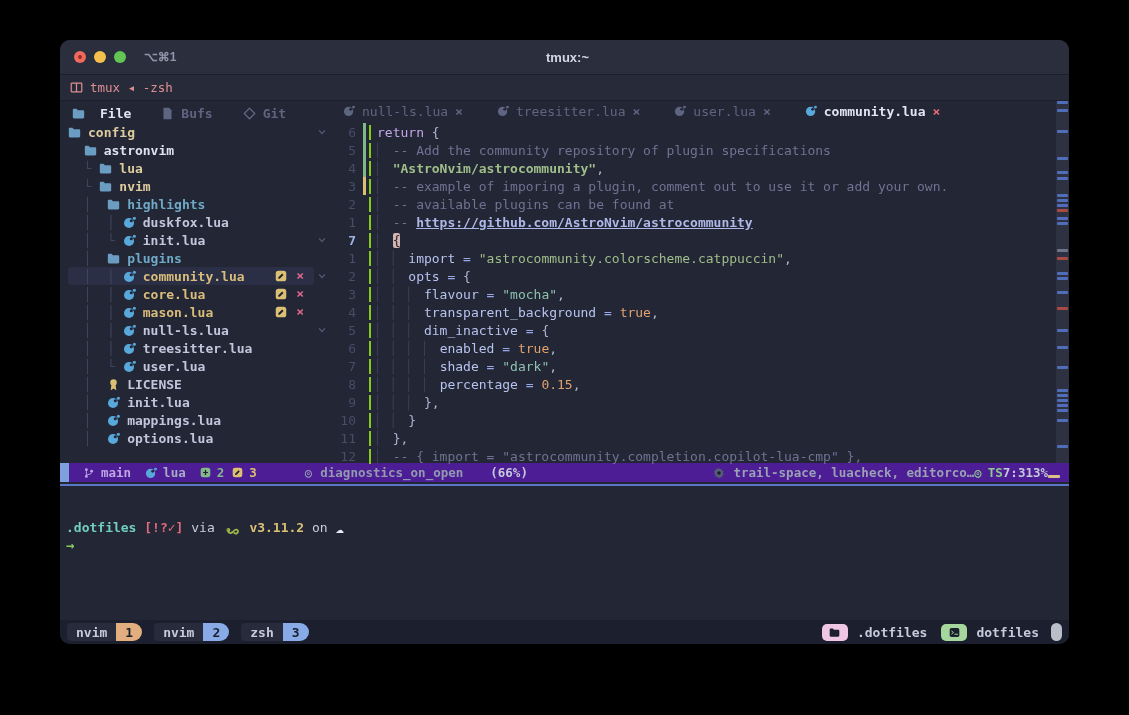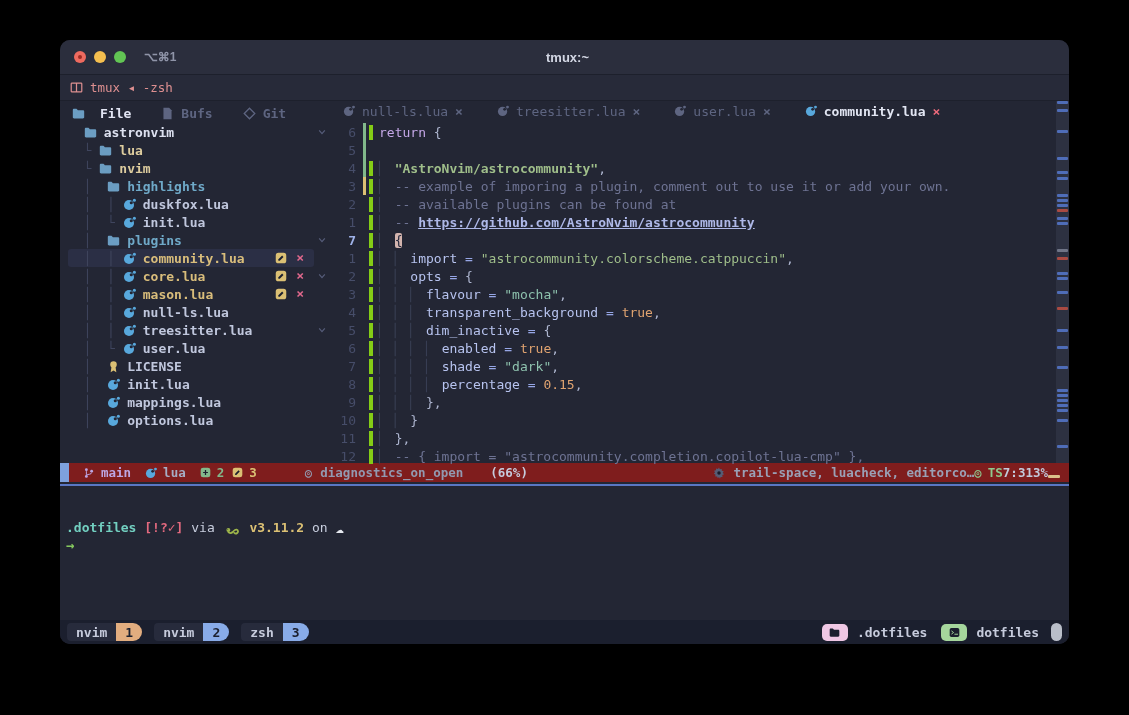--- a/index.html
+++ b/index.html
@@ -55,32 +55,32 @@
   .btab .x{font-weight:bold;}
   .btab.active .x{color:#ec6a7c;}
   .code{flex:1;padding-top:2px;}
   .crow{height:18px;display:flex;align-items:center;font-size:13px;white-space:pre;}
   .cchev{width:16px;color:#565d7a;display:flex;justify-content:center;}
   .cchev svg{width:8px;height:8px;}
   .clnum{width:26px;text-align:right;color:#464d69;padding-right:7px;flex:0 0 26px;}
   .clnum.cur{color:#9fb2e8;font-weight:bold;}
   .csign{width:3px;height:18px;margin-right:3px;flex:0 0 3px;}
   .csign.g{background:#81b88b;} .csign.y{background:#dbc074;}
-  .ctext{border-left:4px solid #84cc16;padding-left:6px;color:#c3cade;}
+  .ctext{border-left:2px solid #84cc16;padding-left:6px;color:#c3cade;}
   .sg-k{color:#c4a7e7;} .sg-c{color:#6e7393;} .sg-s{color:#9fbe8a;}
   .sg-S{color:#9fbe8a;font-weight:bold;} .sg-m{color:#8ec2ae;}
   .sg-y{color:#b7c3ef;} .sg-o{color:#97a7e7;} .sg-v{color:#e0a370;}
   .sg-p{color:#aeb6d0;} .sg-u{color:#aeb8e8;text-decoration:underline;font-weight:bold;}
   .sg-X{background:#d3b4ae;color:#22263a;border-radius:2px;}
   .guide{color:#3a4056;}
   .scrollstrip{position:absolute;top:0;right:0;bottom:0;width:13px;background:#2d3141;}
   .smark{position:absolute;left:1px;right:1px;height:3px;border-radius:1px;}
   .smark.b{background:#4f6db8;} .smark.r{background:#a94a42;} .smark.gr{background:#6f7486;}
   
-  .statusline{flex:0 0 19px;background:#7f1d1d;display:flex;align-items:center;font-size:12.5px;
+  .statusline{flex:0 0 19px;background:#4c1d95;display:flex;align-items:center;font-size:12.5px;
     font-weight:bold;color:#a6adc4;}
   .sl-block{width:9px;height:100%;background:#7ea1dd;flex:0 0 9px;}
   .sl-item{display:flex;align-items:center;gap:6px;margin-left:14px;}
   .sl-branch{color:#bda6e3;} .sl-branch .ic{width:12px;height:12px;display:inline-flex;}
   .sl-branch svg{width:12px;height:12px;}
   .sl-ft .ic{width:12px;height:12px;display:inline-flex;color:#58a8dc;}
   .sl-ft svg{width:12px;height:12px;}
   .sl-add{color:#83b88b;} .sl-chg{color:#dbc074;}
   .gbadge{width:11px;height:11px;display:inline-flex;}
   .gbadge svg{width:11px;height:11px;}
@@ -164,20 +164,23 @@
             <div class="ttab">
               <span class="ic">
                 <svg viewBox="0 0 16 16" fill="none" stroke="currentColor" stroke-width="1.6">
                   <path d="M8 1.5L14.5 8 8 14.5 1.5 8z"></path>
                 </svg>
               </span>
               <span>Git</span>
             </div>
           </div>
         <div id="tree-rows">
+            <div class="trow"><span class="tprefix"></span><span class="ticon ic-folder"><svg viewBox="0 0 16 16" fill="currentColor">
+                  <path d="M1 3.5C1 2.7 1.7 2 2.5 2h3l1.8 2h6.2c.8 0 1.5.7 1.5 1.5v7c0 .8-.7 1.5-1.5 1.5h-11C1.7 14 1 13.3 1 12.5z"></path>
+                </svg></span><span class="t-gold2">config</span></div>
             <div class="trow"><span class="tprefix">  </span><span class="ticon ic-folder"><svg viewBox="0 0 16 16" fill="currentColor">
                   <path d="M1 3.5C1 2.7 1.7 2 2.5 2h3l1.8 2h6.2c.8 0 1.5.7 1.5 1.5v7c0 .8-.7 1.5-1.5 1.5h-11C1.7 14 1 13.3 1 12.5z"></path>
                 </svg></span><span class="t-white">astronvim</span></div>
             <div class="trow"><span class="tprefix">  └ </span><span class="ticon ic-folder"><svg viewBox="0 0 16 16" fill="currentColor">
                   <path d="M1 3.5C1 2.7 1.7 2 2.5 2h3l1.8 2h6.2c.8 0 1.5.7 1.5 1.5v7c0 .8-.7 1.5-1.5 1.5h-11C1.7 14 1 13.3 1 12.5z"></path>
                 </svg></span><span class="t-gold2">lua</span></div>
             <div class="trow"><span class="tprefix">  └ </span><span class="ticon ic-folder"><svg viewBox="0 0 16 16" fill="currentColor">
                   <path d="M1 3.5C1 2.7 1.7 2 2.5 2h3l1.8 2h6.2c.8 0 1.5.7 1.5 1.5v7c0 .8-.7 1.5-1.5 1.5h-11C1.7 14 1 13.3 1 12.5z"></path>
                 </svg></span><span class="t-gold2">nvim</span></div>
             <div class="trow"><span class="tprefix">  │  </span><span class="ticon ic-folder"><svg viewBox="0 0 16 16" fill="currentColor">
@@ -300,21 +303,21 @@
                 </svg>
               </span>
               <span>community.lua</span>
               <span class="x">×</span>
             </div>
           </div>
         <div class="code" id="code-rows">
             <div class="crow"><span class="cchev"><svg viewBox="0 0 10 10" fill="none" stroke="currentColor" stroke-width="1.5">
                   <path d="M1.5 3l3.5 4 3.5-4"></path>
                 </svg></span><span class="clnum">6</span><span class="csign g"></span><span class="ctext"><span class="sg-k">return</span><span class="sg-p"> {</span></span></div>
-            <div class="crow"><span class="cchev"></span><span class="clnum">5</span><span class="csign g"></span></div>
+            <div class="crow"><span class="cchev"></span><span class="clnum">5</span><span class="csign g"></span><span class="ctext"><span class="guide">▏ </span><span class="sg-c">-- Add the community repository of plugin specifications</span></span></div>
             <div class="crow"><span class="cchev"></span><span class="clnum">4</span><span class="csign g"></span><span class="ctext"><span class="guide">▏ </span><span class="sg-S">"AstroNvim/astrocommunity"</span><span class="sg-p">,</span></span></div>
             <div class="crow"><span class="cchev"></span><span class="clnum">3</span><span class="csign y"></span><span class="ctext"><span class="guide">▏ </span><span class="sg-c">-- example of imporing a plugin, comment out to use it or add your own.</span></span></div>
             <div class="crow"><span class="cchev"></span><span class="clnum">2</span><span class="csign"></span><span class="ctext"><span class="guide">▏ </span><span class="sg-c">-- available plugins can be found at</span></span></div>
             <div class="crow"><span class="cchev"></span><span class="clnum">1</span><span class="csign"></span><span class="ctext"><span class="guide">▏ </span><span class="sg-c">-- </span><span class="sg-u">https://github.com/AstroNvim/astrocommunity</span></span></div>
             <div class="crow"><span class="cchev"><svg viewBox="0 0 10 10" fill="none" stroke="currentColor" stroke-width="1.5">
                   <path d="M1.5 3l3.5 4 3.5-4"></path>
                 </svg></span><span class="clnum cur">7</span><span class="csign"></span><span class="ctext"><span class="guide">▏ </span><span class="sg-X">{</span></span></div>
             <div class="crow"><span class="cchev"></span><span class="clnum">1</span><span class="csign"></span><span class="ctext"><span class="guide">▏ ▏ </span><span class="sg-y">import</span><span> </span><span class="sg-o">=</span><span> </span><span class="sg-s">"astrocommunity.colorscheme.catppuccin"</span><span class="sg-p">,</span></span></div>
             <div class="crow"><span class="cchev"><svg viewBox="0 0 10 10" fill="none" stroke="currentColor" stroke-width="1.5">
                   <path d="M1.5 3l3.5 4 3.5-4"></path>

